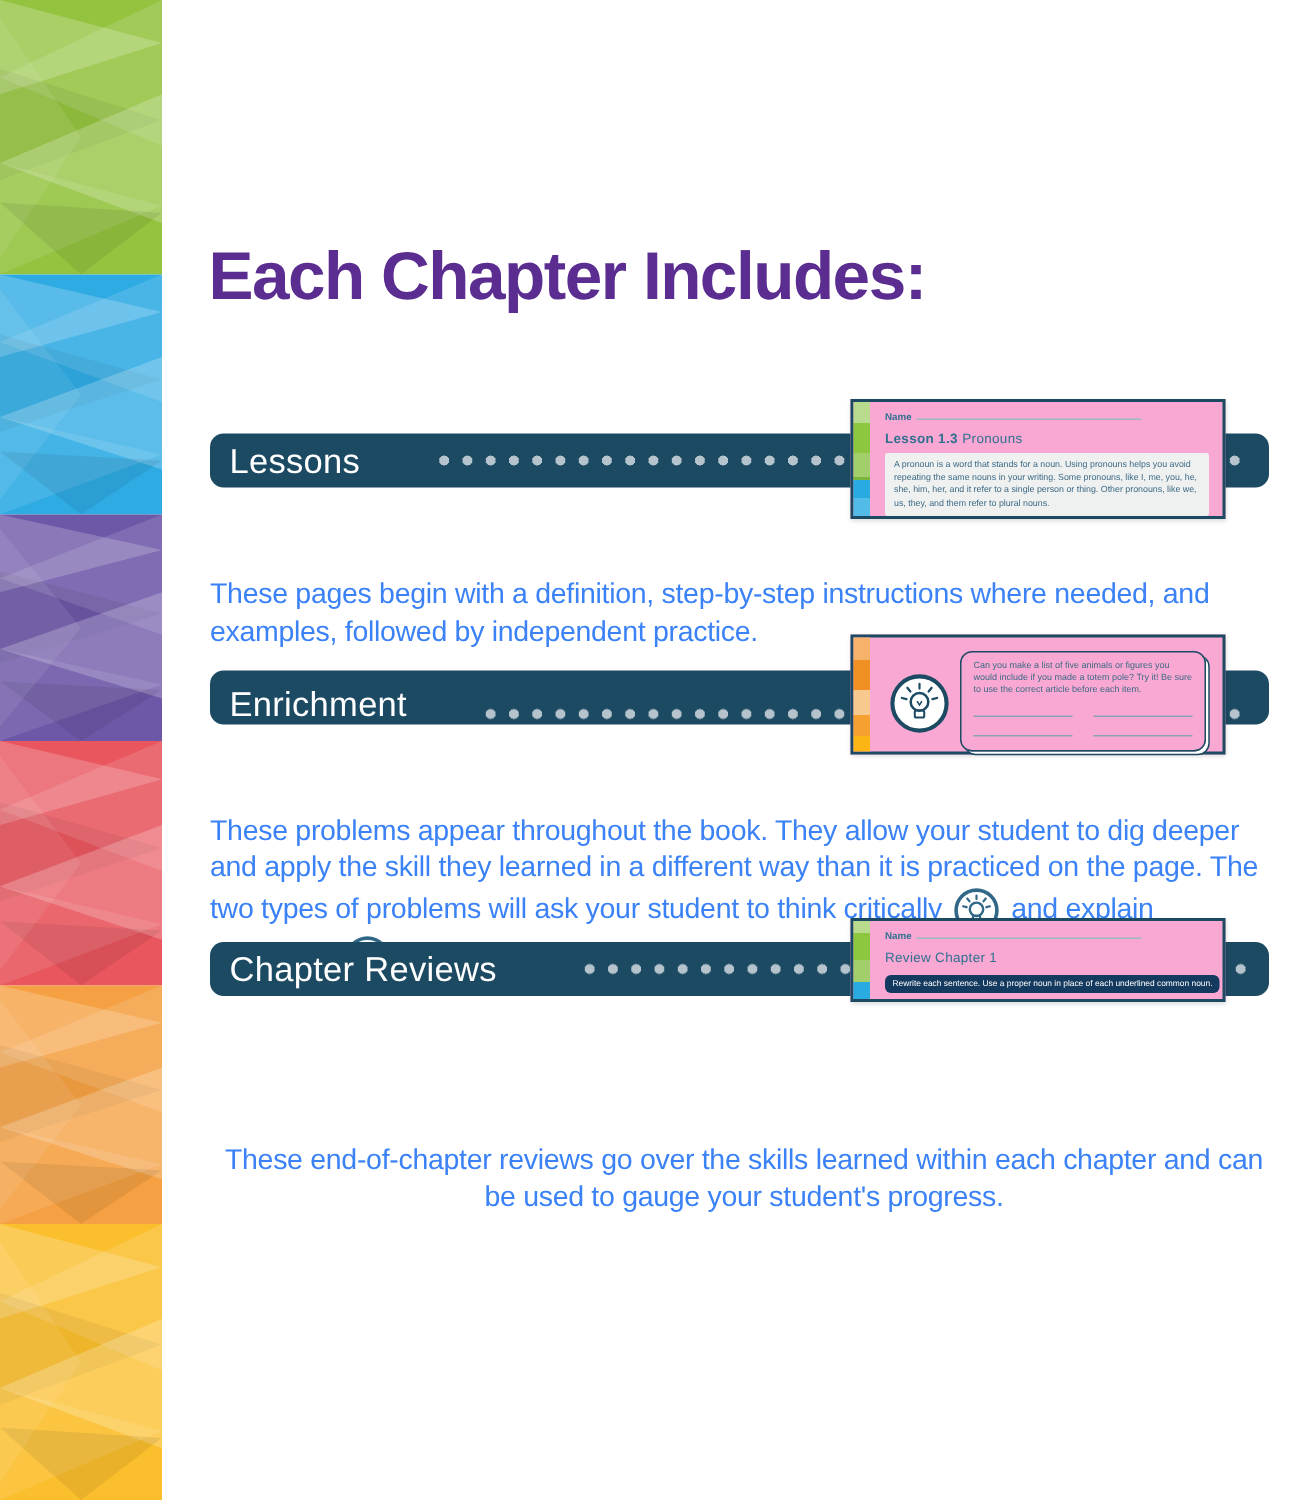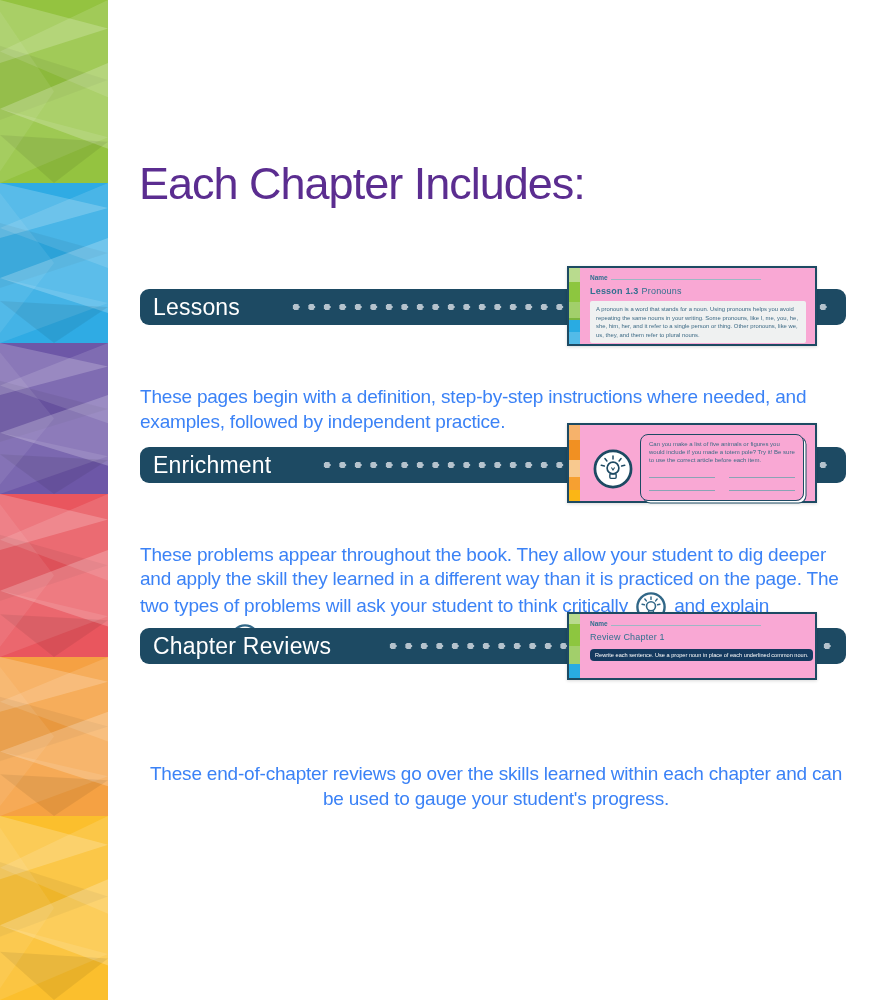--- a/index.html
+++ b/index.html
@@ -11,54 +11,54 @@
   .sidebar{position:absolute;left:0;top:0;width:108px;height:1000px;}
   .band{position:relative;width:100%;overflow:hidden;}
   .band svg{position:absolute;inset:0;width:100%;height:100%;display:block;}
   .band-1{height:183px;} .band-2{height:160px;} .band-3{height:151px;}
   .band-4{height:163px;} .band-5{height:159px;} .band-6{height:184px;}
 
   
   .content{position:absolute;inset:0;}
   .page-title{
     position:absolute;left:139px;top:128px;width:706px;
-    font-size:45px;font-weight:400;letter-spacing:-1px;color:#5b2d90;
+    font-size:45px;font-weight:700;letter-spacing:-1px;color:#5b2d90;
   }
   .banner{
     position:absolute;left:140px;width:706px;height:36px;
     background:#1d4a63;border-radius:9px;
     display:flex;align-items:center;padding:0;box-sizing:border-box;gap:43px;
   }
   .banner-label{
     color:#ffffff;font-size:23px;font-weight:500;letter-spacing:.2px;
     padding-left:13px;white-space:nowrap;
   }
   .banner-dots{
     flex:1;height:14px;margin-left:6px;margin-right:14px;
     background-image:radial-gradient(circle 3.4px at 7px 7px,#b5c3cd 97%,transparent);
     background-size:15.5px 14px;background-repeat:repeat-x;background-position:0 center;
   }
-  .banner-1{top:289px;} .banner-2{top:447px;} .banner-3{top:628px;justify-content:center;}
+  .banner-1{top:289px;} .banner-2{top:447px;align-items:flex-end;} .banner-3{top:628px;justify-content:center;}
 
   .para{
     position:absolute;left:140px;width:712px;
     font-size:19px;line-height:25px;color:#3b82f6;letter-spacing:-0.2px;
   }
   .para-1{top:365px;} .para-2{top:524px;line-height:24px;} .para-3{top:742px;text-align:center;}
   .inline-icon{display:inline-block;width:32px;height:32px;vertical-align:-11px;margin:0 2px;}
 
   
   .card{
     position:absolute;left:567px;width:250px;box-sizing:border-box;
     background:#f9a8d4;border:2.5px solid #1d4a63;
     display:flex;box-shadow:0 1px 3px rgba(0,0,0,.15);
   }
   .card-1{top:266px;height:80px;}
   .card-2{top:423px;height:80px;}
-  .card-3{top:612px;height:68px;}
+  .card-3{top:612px;height:56px;}
   .card-strip{width:11px;flex:none;}
   .strip-green{background:linear-gradient(180deg,#b9db8e 0 18%,#8dc63f 18% 45%,#a2cf6b 45% 66%,#7ab53e 66% 68%,#29abe2 68% 84%,#53bbe8 84% 100%);}
   .strip-orange{background:linear-gradient(180deg,#f6b26b 0 20%,#f19022 20% 46%,#f8c98f 46% 68%,#f6a031 68% 86%,#fbb615 86% 100%);}
   .strip-green2{background:linear-gradient(180deg,#b9db8e 0 16%,#8dc63f 16% 50%,#a2cf6b 50% 78%,#29abe2 78% 100%);}
   .card-body{flex:1;padding:6px 9px 4px 10px;overflow:hidden;}
   .mini-name-row{display:flex;align-items:baseline;gap:3px;}
   .mini-name{font-size:6.5px;color:#31708f;font-weight:700;}
   .mini-name-line{flex:0 0 150px;border-bottom:1px solid #9db7c4;height:5px;}
   .mini-heading{font-size:9px;color:#31708f;margin-top:5px;letter-spacing:.2px;}
   .mini-heading b{font-weight:700;margin-right:3px;}

